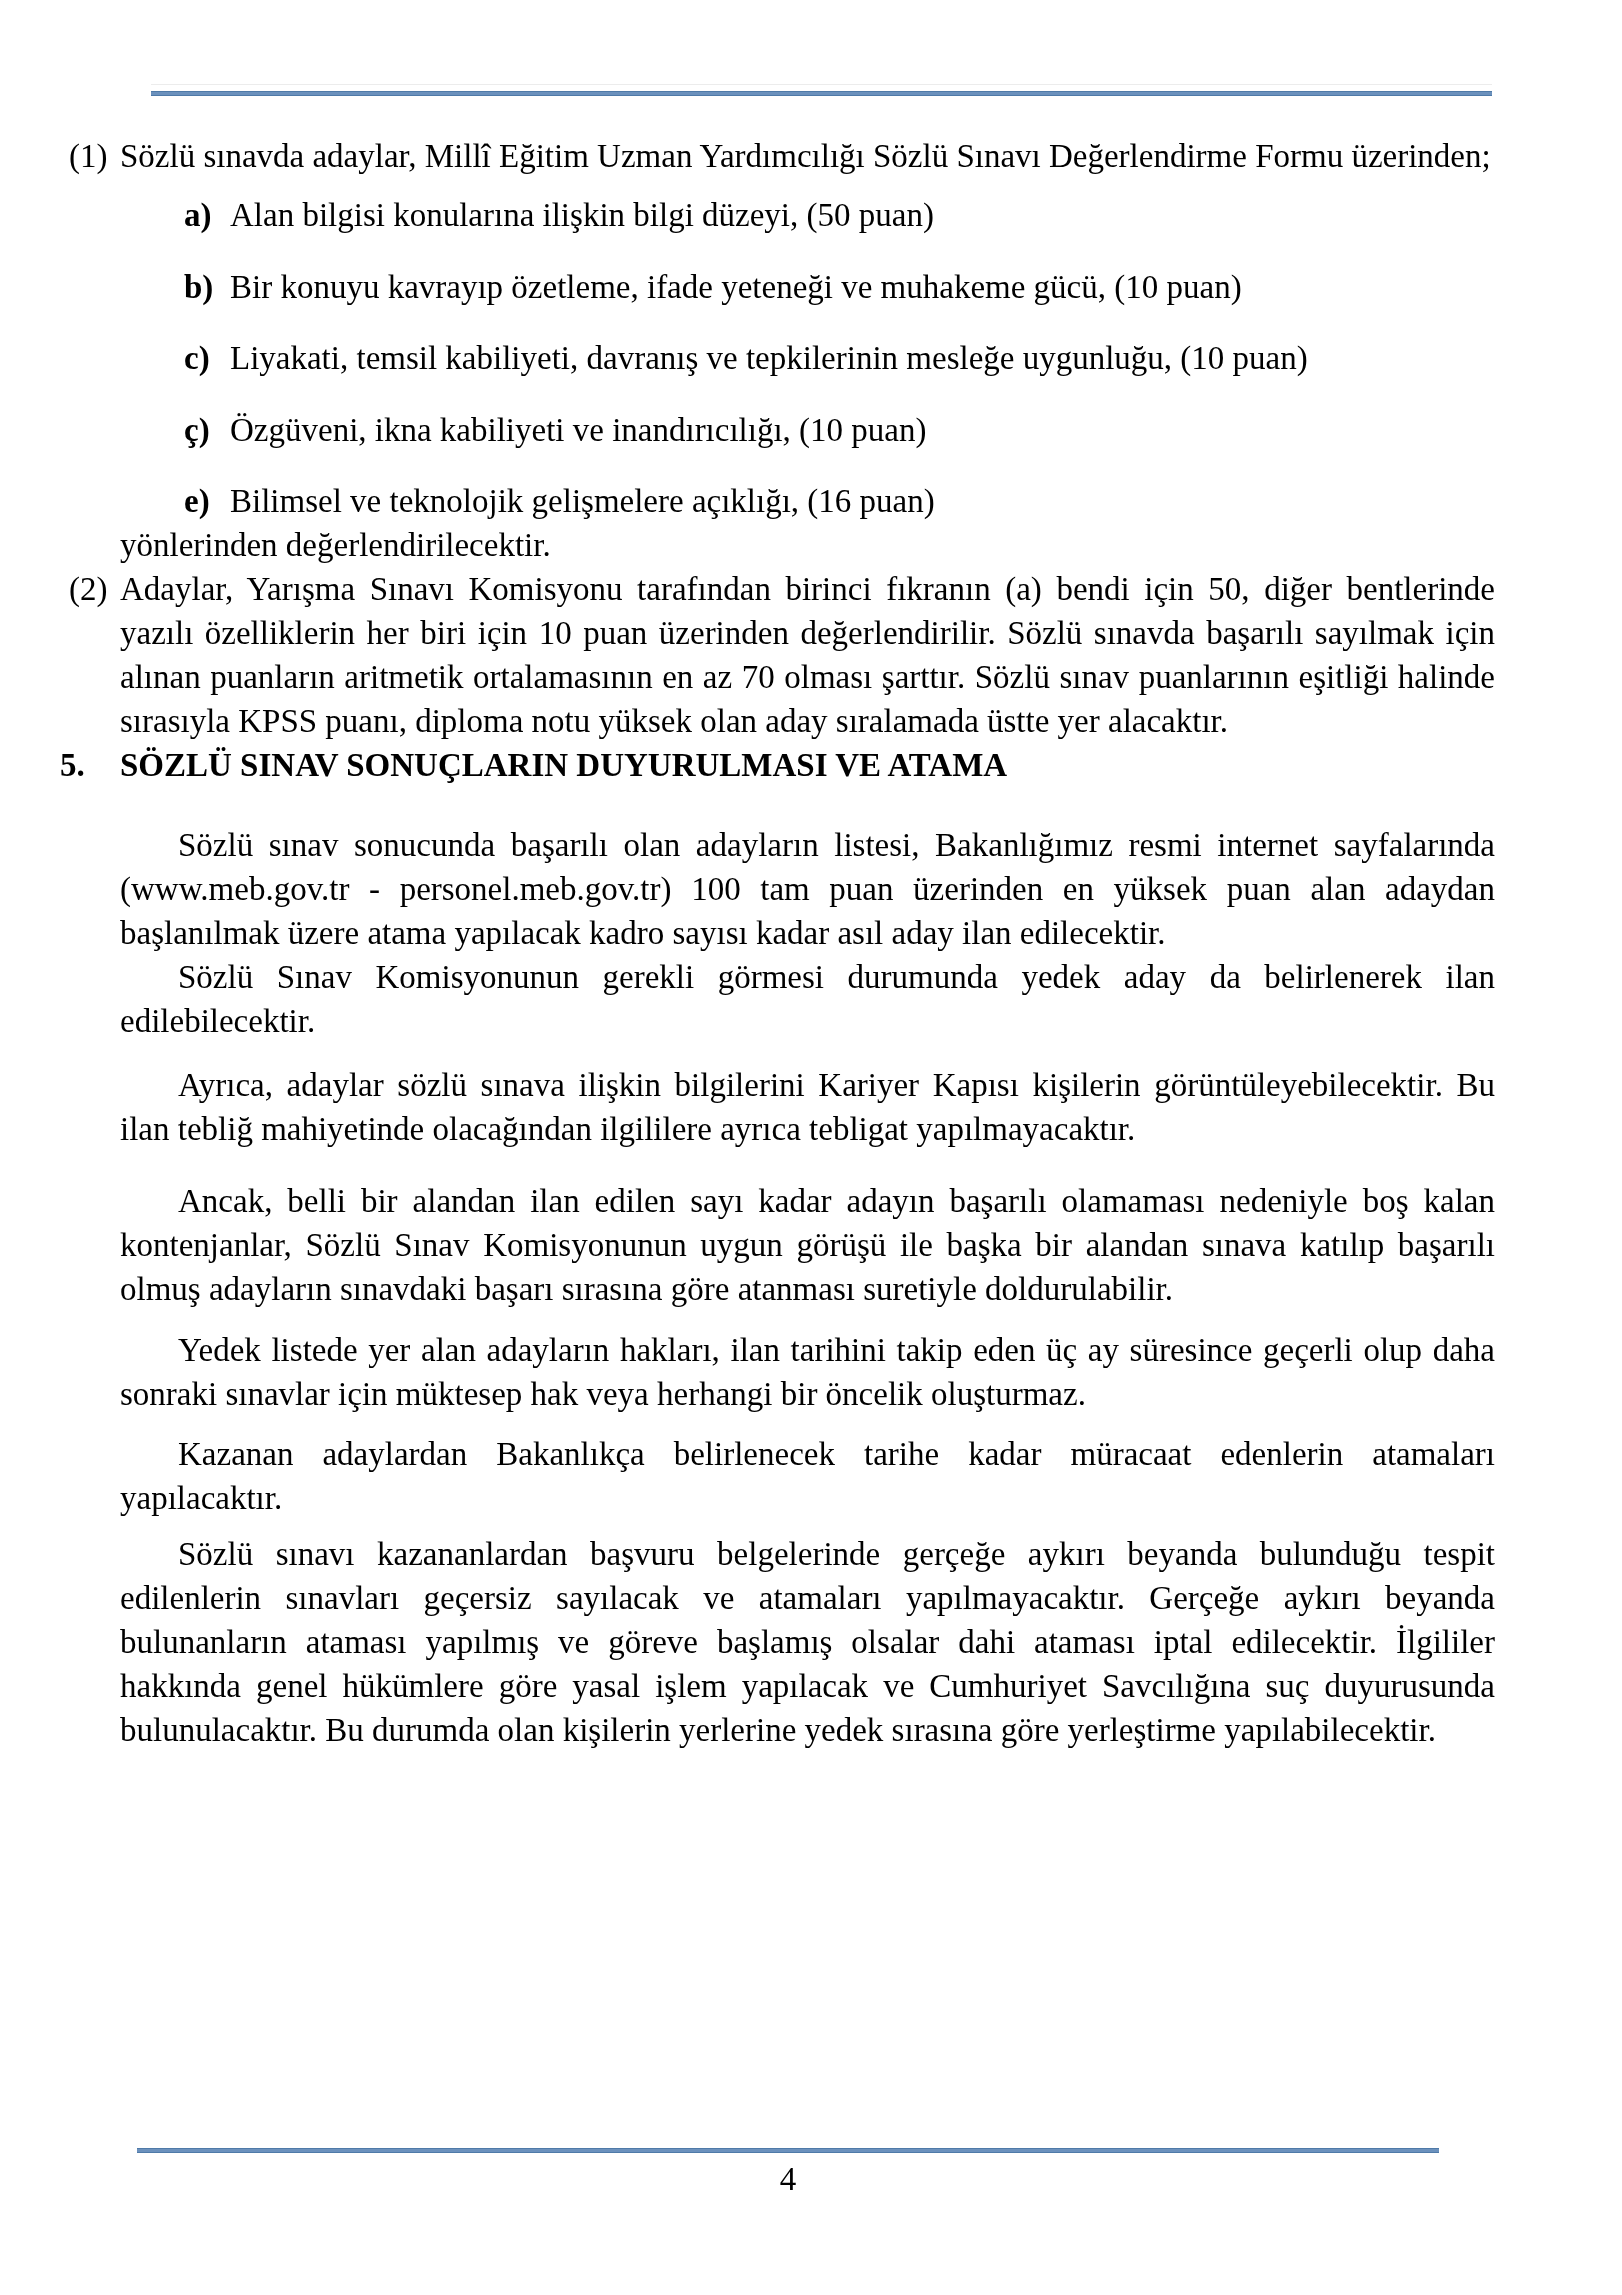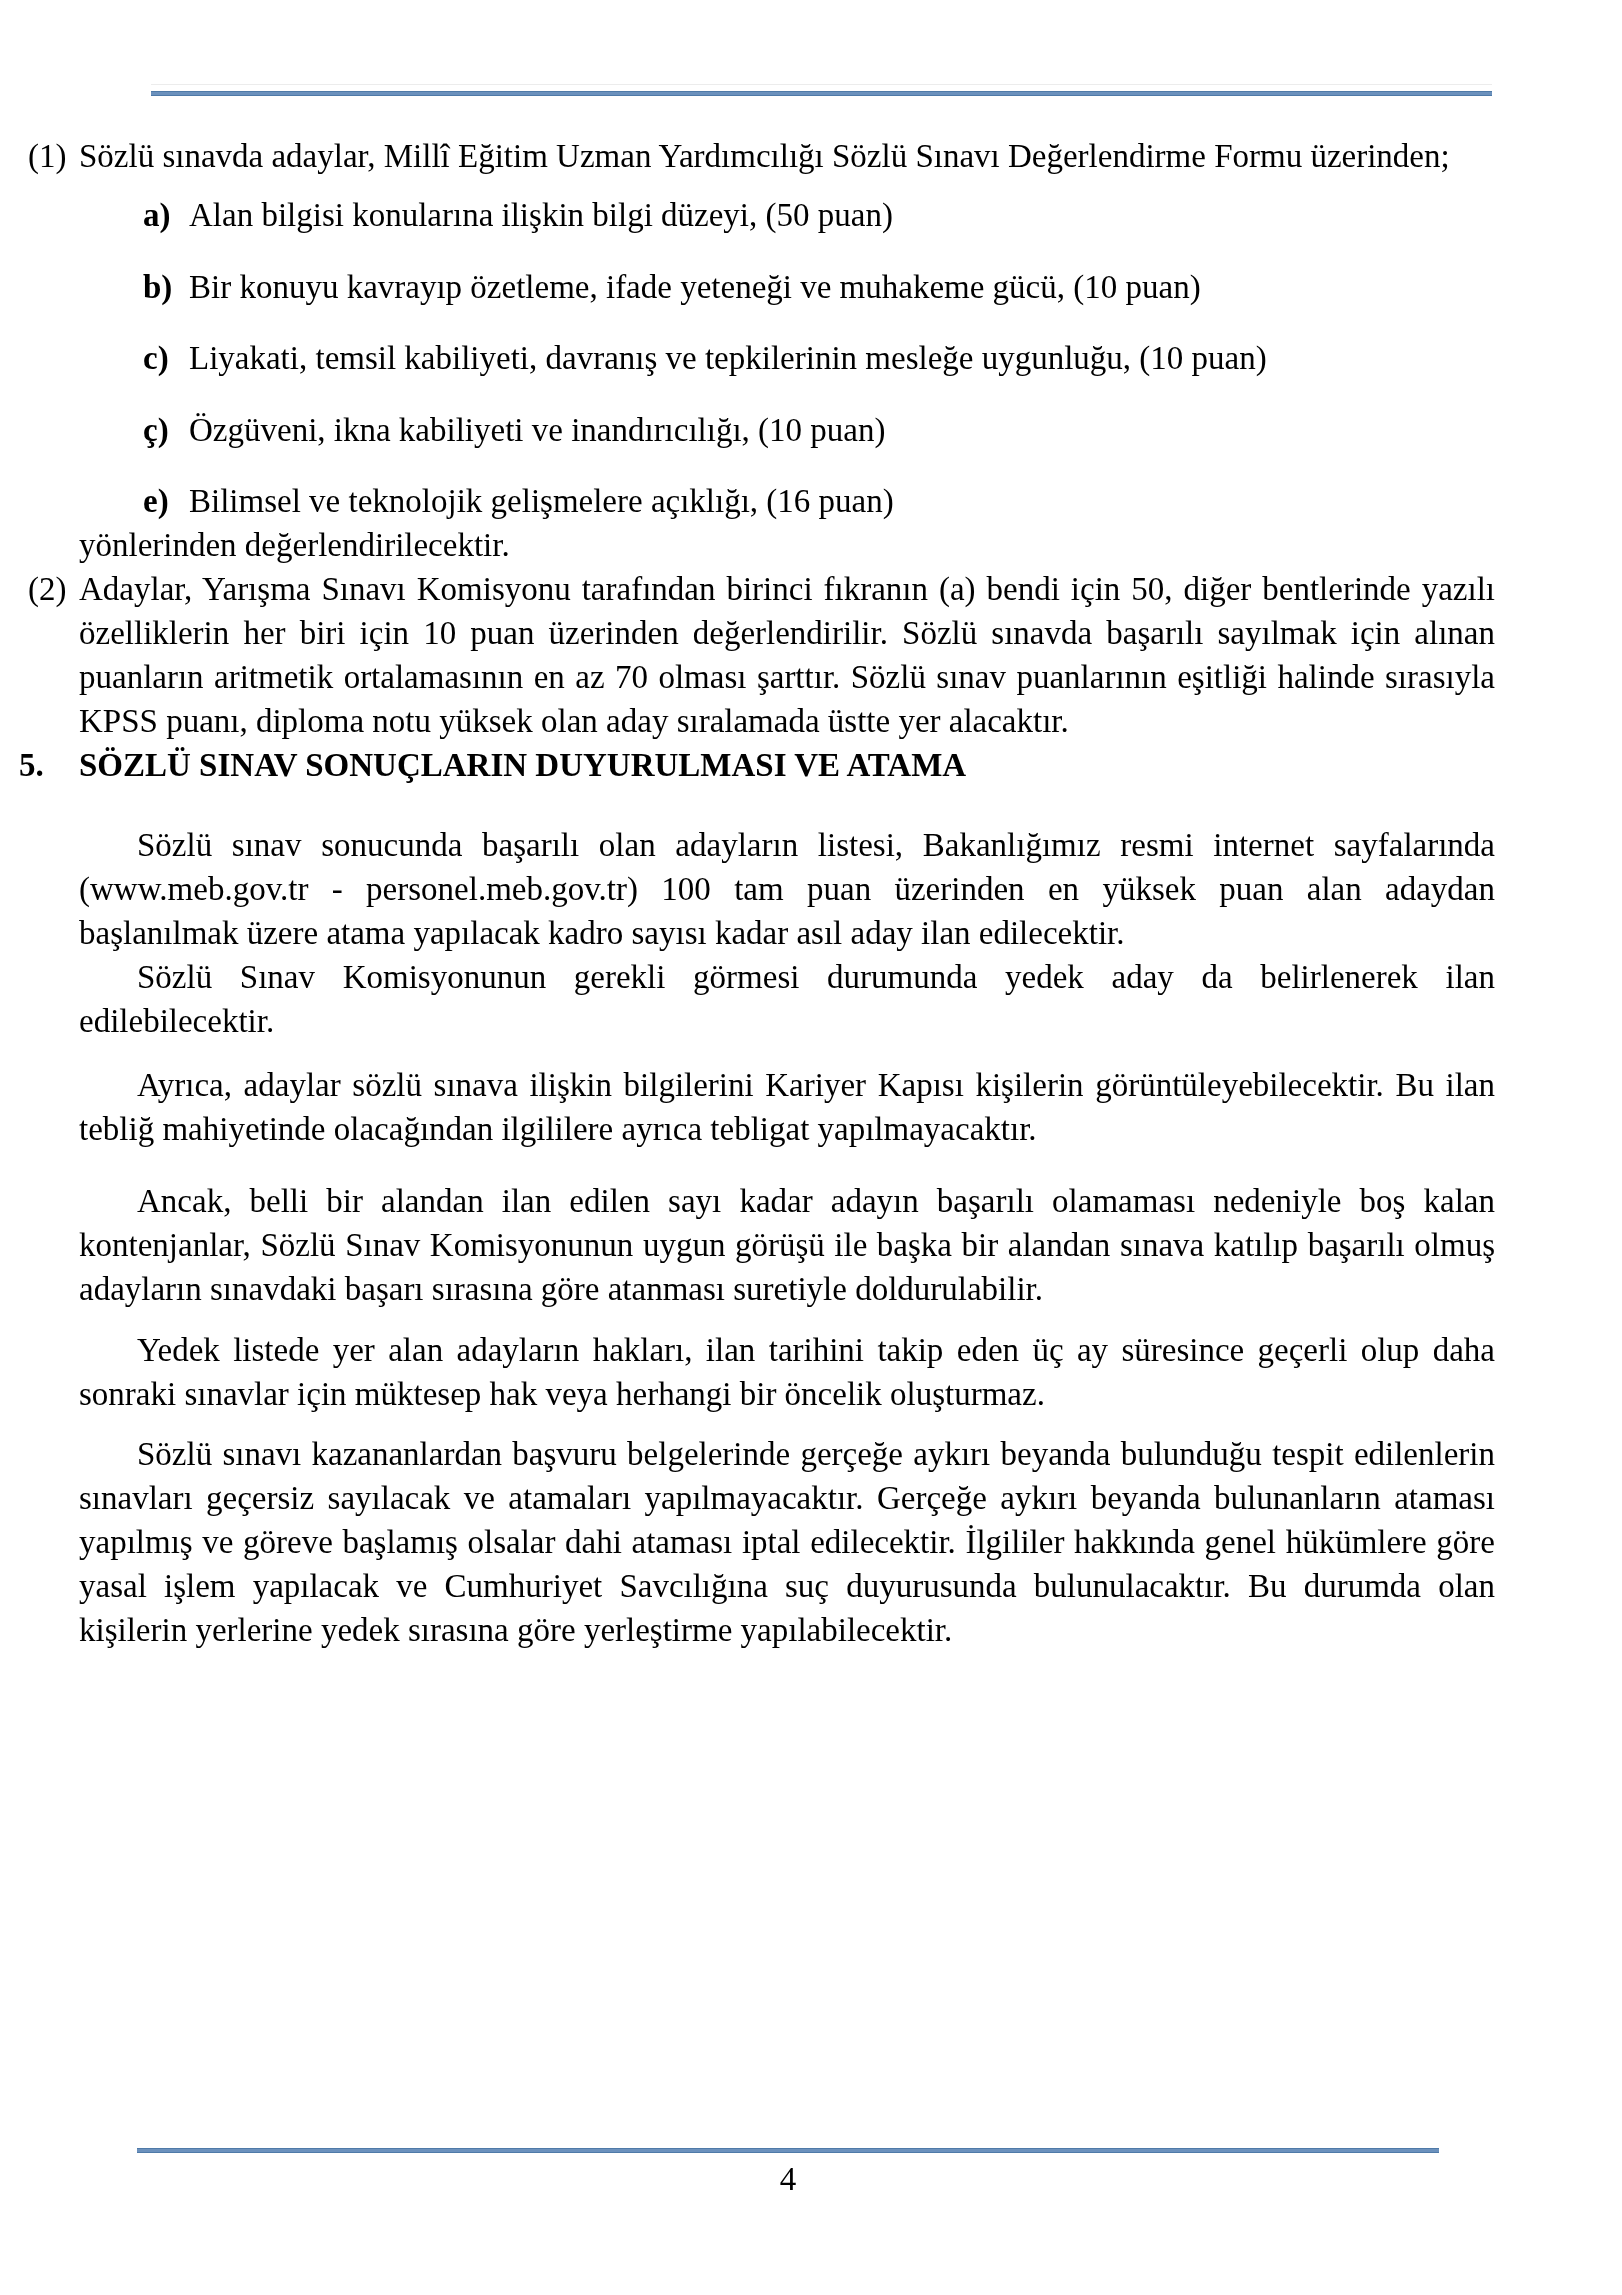--- a/index.html
+++ b/index.html
@@ -56,21 +56,21 @@
     text-align: center;
     font-size: 33px;
     line-height: 44px;
   }
   
   .content {
     position: relative;
     box-sizing: border-box;
     width: 100%;
     height: 100%;
-    padding: 134px 128px 0 79px;
+    padding: 134px 128px 0 120px;
   }
   .content p {
     margin: 0;
     padding: 0;
   }
   .justify { text-align: justify; }
 
   
   .clause-1 {
     margin-left: 110px;
@@ -160,20 +160,21 @@
     <p class="clause-2 justify"><span class="clause-label">(2)</span><span>Adaylar, Yarışma Sınavı Komisyonu tarafından birinci fıkranın (a) bendi için 50, diğer bentlerinde yazılı özelliklerin her biri için 10 puan üzerinden değerlendirilir. Sözlü sınavda başarılı sayılmak için alınan puanların aritmetik ortalamasının en az 70 olması şarttır. Sözlü sınav puanlarının eşitliği halinde sırasıyla KPSS puanı, diploma notu yüksek olan aday sıralamada üstte yer alacaktır.</span></p>
 
     <p class="section-heading"><span class="section-number">5.</span><span>SÖZLÜ SINAV SONUÇLARIN DUYURULMASI VE ATAMA</span></p>
 
     <div class="body-paragraphs">
       <p>Sözlü sınav sonucunda başarılı olan adayların listesi, Bakanlığımız resmi internet sayfalarında (www.meb.gov.tr - personel.meb.gov.tr) 100 tam puan üzerinden en yüksek puan alan adaydan başlanılmak üzere atama yapılacak kadro sayısı kadar asıl aday ilan edilecektir.</p>
       <p>Sözlü Sınav Komisyonunun gerekli görmesi durumunda yedek aday da belirlenerek ilan edilebilecektir.</p>
       <p>Ayrıca, adaylar sözlü sınava ilişkin bilgilerini Kariyer Kapısı kişilerin görüntüleyebilecektir. Bu ilan tebliğ mahiyetinde olacağından ilgililere ayrıca tebligat yapılmayacaktır.</p>
       <p>Ancak, belli bir alandan ilan edilen sayı kadar adayın başarılı olamaması nedeniyle boş kalan kontenjanlar, Sözlü Sınav Komisyonunun uygun görüşü ile başka bir alandan sınava katılıp başarılı olmuş adayların sınavdaki başarı sırasına göre atanması suretiyle doldurulabilir.</p>
       <p>Yedek listede yer alan adayların hakları, ilan tarihini takip eden üç ay süresince geçerli olup daha sonraki sınavlar için müktesep hak veya herhangi bir öncelik oluşturmaz.</p>
+      <p>Kazanan adaylardan Bakanlıkça belirlenecek tarihe kadar müracaat edenlerin atamaları yapılacaktır.</p>
       <p>Sözlü sınavı kazananlardan başvuru belgelerinde gerçeğe aykırı beyanda bulunduğu tespit edilenlerin sınavları geçersiz sayılacak ve atamaları yapılmayacaktır. Gerçeğe aykırı beyanda bulunanların ataması yapılmış ve göreve başlamış olsalar dahi ataması iptal edilecektir. İlgililer hakkında genel hükümlere göre yasal işlem yapılacak ve Cumhuriyet Savcılığına suç duyurusunda bulunulacaktır. Bu durumda olan kişilerin yerlerine yedek sırasına göre yerleştirme yapılabilecektir.</p>
     </div>
 
   </div>
 
   <div class="footer-rule"></div>
   <div class="page-number">4</div>
 
 </div>
 

